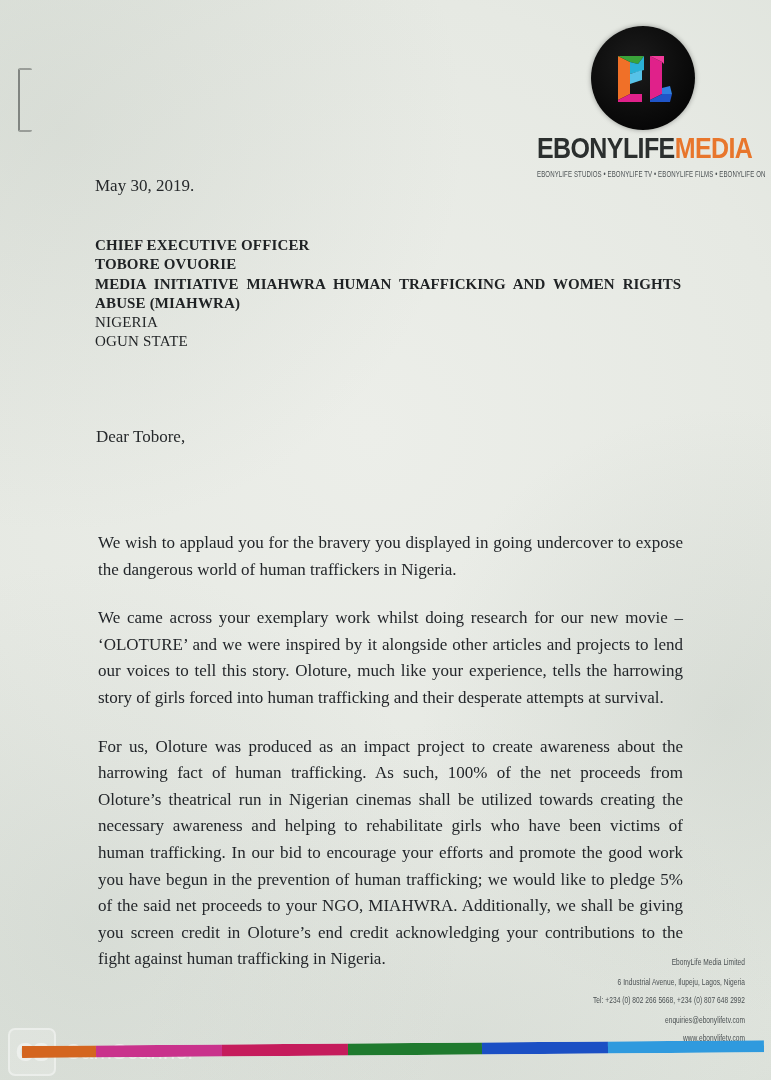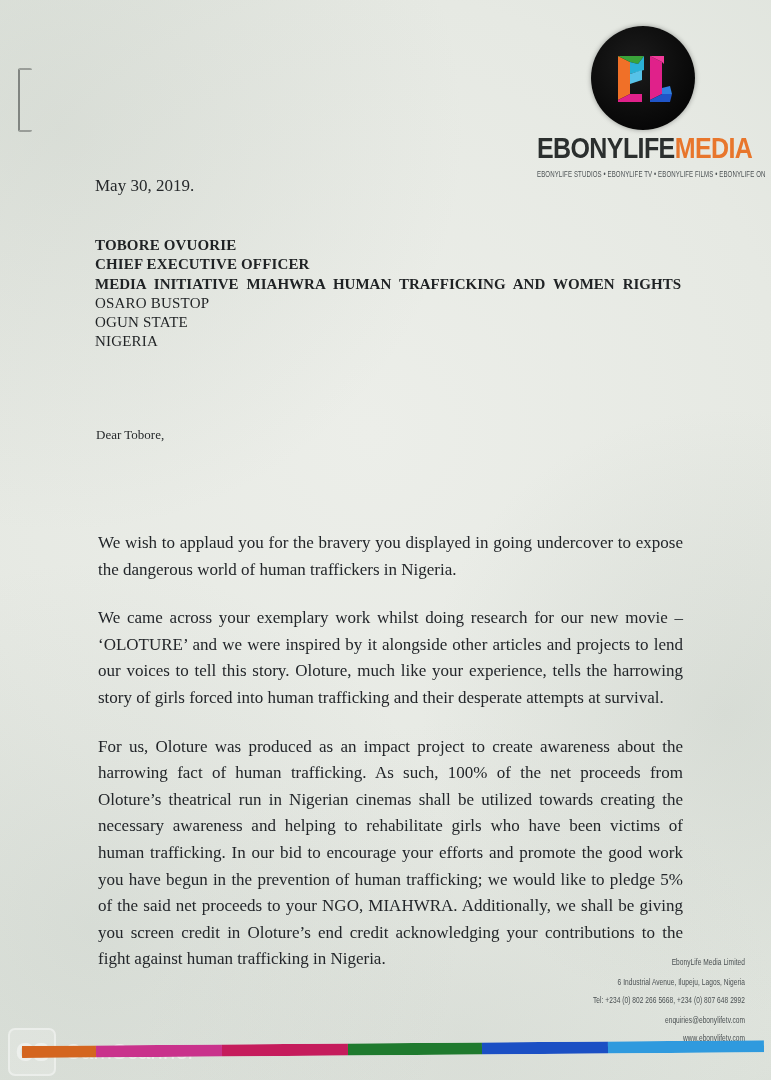--- a/index.html
+++ b/index.html
@@ -124,21 +124,21 @@
     text-align: justify;
     text-align-last: justify;
     width: 586px;
   }
   .recipient .plain { letter-spacing: 0.2px; }
 
   .salutation {
     position: absolute;
     left: 96px;
     top: 427px;
-    font-size: 13px;
+    font-size: 17px;
     color: #26292b;
   }
 
   .subject-wrap {
     position: absolute;
     left: 95px;
     top: 474px;
     width: 585px;
   }
   .subject {
@@ -260,26 +260,26 @@
     </div>
 
     <div class="wordmark"><span class="wm-dark">EBONYLIFE</span><span class="wm-accent">MEDIA</span></div>
 
     <div class="tagline">EBONYLIFE STUDIOS • EBONYLIFE TV • EBONYLIFE FILMS • EBONYLIFE ON</div>
   </div>
 
   <div class="date">May 30, 2019.</div>
 
   <div class="recipient">
+    <div class="bold">CHIEF EXECUTIVE OFFICER</div>
     <div class="bold">TOBORE OVUORIE</div>
-    <div class="bold">CHIEF EXECUTIVE OFFICER</div>
     <div class="org">MEDIA INITIATIVE MIAHWRA HUMAN TRAFFICKING AND WOMEN RIGHTS</div>
-    <div class="plain">OSARO BUSTOP</div>
+    <div class="bold">ABUSE (MIAHWRA)</div>
+    <div class="plain">NIGERIA</div>
     <div class="plain">OGUN STATE</div>
-    <div class="plain">NIGERIA</div>
   </div>
 
   <div class="salutation">Dear Tobore,</div>
 
 
   <div class="body">
     <p>We wish to applaud you for the bravery you displayed in going undercover to expose the dangerous world of human traffickers in Nigeria.</p>
     <p>We came across your exemplary work whilst doing research for our new movie – ‘OLOTURE’ and we were inspired by it alongside other articles and projects to lend our voices to tell this story. Oloture, much like your experience, tells the harrowing story of girls forced into human trafficking and their desperate attempts at survival.</p>
     <p>For us, Oloture was produced as an impact project to create awareness about the harrowing fact of human trafficking. As such, 100% of the net proceeds from Oloture’s theatrical run in Nigerian cinemas shall be utilized towards creating the necessary awareness and helping to rehabilitate girls who have been victims of human trafficking.  In our bid to encourage your efforts and promote the good work you have begun in the prevention of human trafficking; we would like to pledge 5% of the said net proceeds to your NGO, MIAHWRA. Additionally, we shall be giving you screen credit in Oloture’s end credit acknowledging your contributions to the fight against human trafficking in Nigeria.</p>
   </div>

